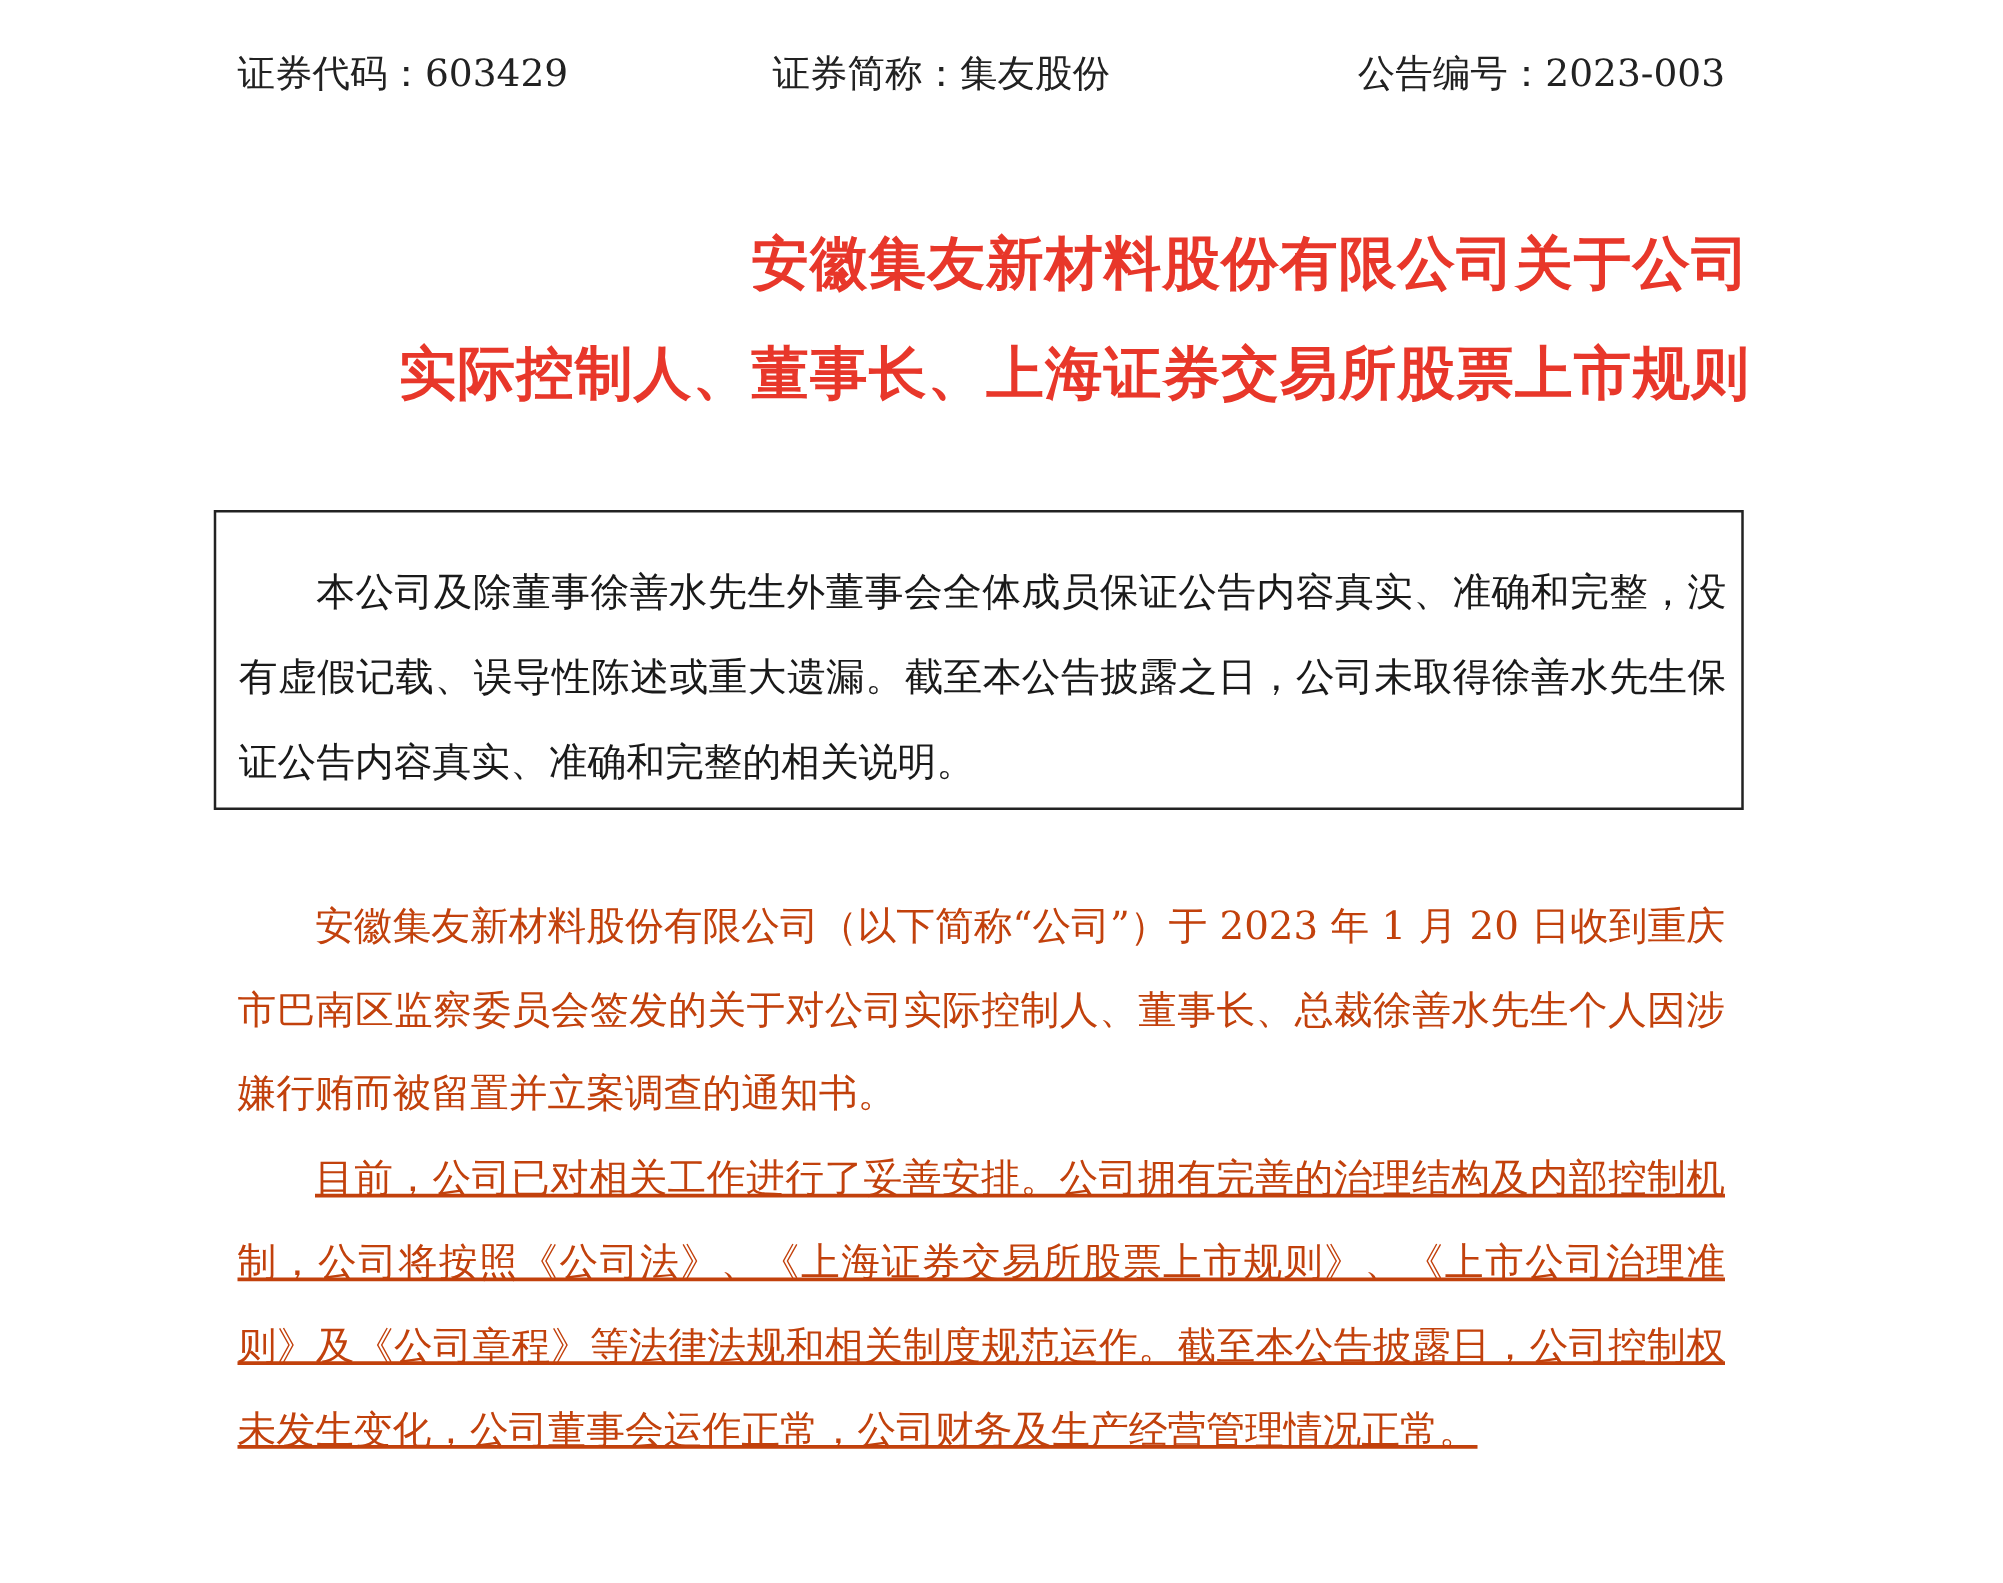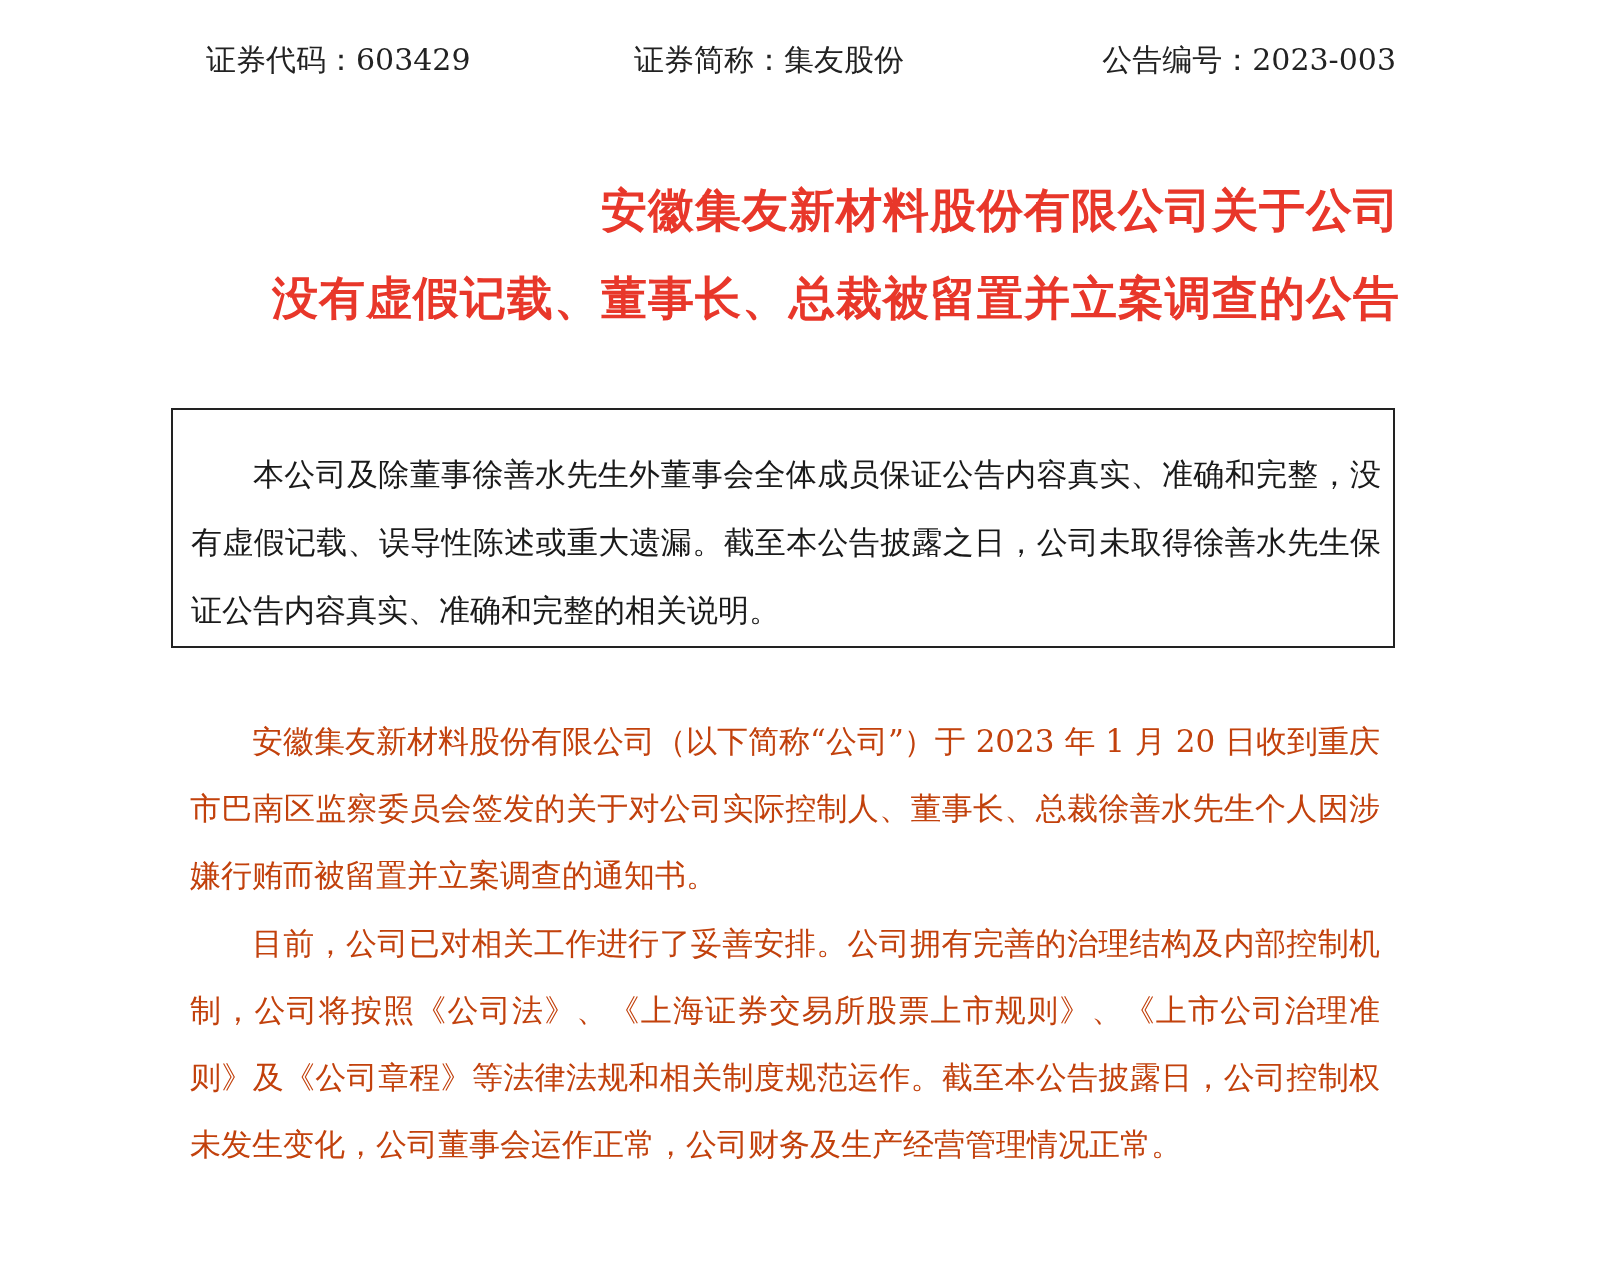--- a/index.html
+++ b/index.html
@@ -17,21 +17,20 @@
   }
   .header-row {
     position: absolute;
     top: 38px;
     left: 190px;
     width: 1190px;
     height: 44px;
     font-size: 30px;
     line-height: 44px;
     color: #222;
-    margin-left: 16px;
   }
   .header-row span {
     position: absolute;
     top: 0;
     white-space: nowrap;
   }
   .hdr-code { left: 0; }
   .hdr-abbr { left: 428px; }
   .hdr-num { right: 0; }
 
@@ -75,32 +74,32 @@
     position: absolute;
     left: 190px;
     width: 1190px;
     font-size: 31px;
     line-height: 67px;
     text-indent: 2em;
     text-align: justify;
     color: #c2410c;
   }
   .para-1 { top: 708px; }
-  .para-2 { top: 910px; }
+  .para-2 { top: 910px; text-decoration: underline; }
 </style>
 </head>
 <body>
 
 <div class="header-row">
   <span class="hdr-code">证券代码：603429</span>
   <span class="hdr-abbr">证券简称：集友股份</span>
   <span class="hdr-num">公告编号：2023-003</span>
 </div>
 
 <div class="title title-1">安徽集友新材料股份有限公司关于公司</div>
-<div class="title title-2">没有虚假记载、董事长、总裁被留置并立案调查的公告</div>
+<div class="title title-2">实际控制人、董事长、上海证券交易所股票上市规则</div>
 
 <div class="notice-box">
   <div class="box-text">本公司及除董事徐善水先生外董事会全体成员保证公告内容真实、准确和完整，没有虚假记载、误导性陈述或重大遗漏。截至本公告披露之日，公司未取得徐善水先生保证公告内容真实、准确和完整的相关说明。</div>
 </div>
 
 <div class="para para-1">安徽集友新材料股份有限公司（以下简称“公司”）于 2023 年 1 月 20 日收到重庆市巴南区监察委员会签发的关于对公司实际控制人、董事长、总裁徐善水先生个人因涉嫌行贿而被留置并立案调查的通知书。</div>
 <div class="para para-2">目前，公司已对相关工作进行了妥善安排。公司拥有完善的治理结构及内部控制机制，公司将按照《公司法》、《上海证券交易所股票上市规则》、《上市公司治理准则》及《公司章程》等法律法规和相关制度规范运作。截至本公告披露日，公司控制权未发生变化，公司董事会运作正常，公司财务及生产经营管理情况正常。</div>
 
 </body></html>

